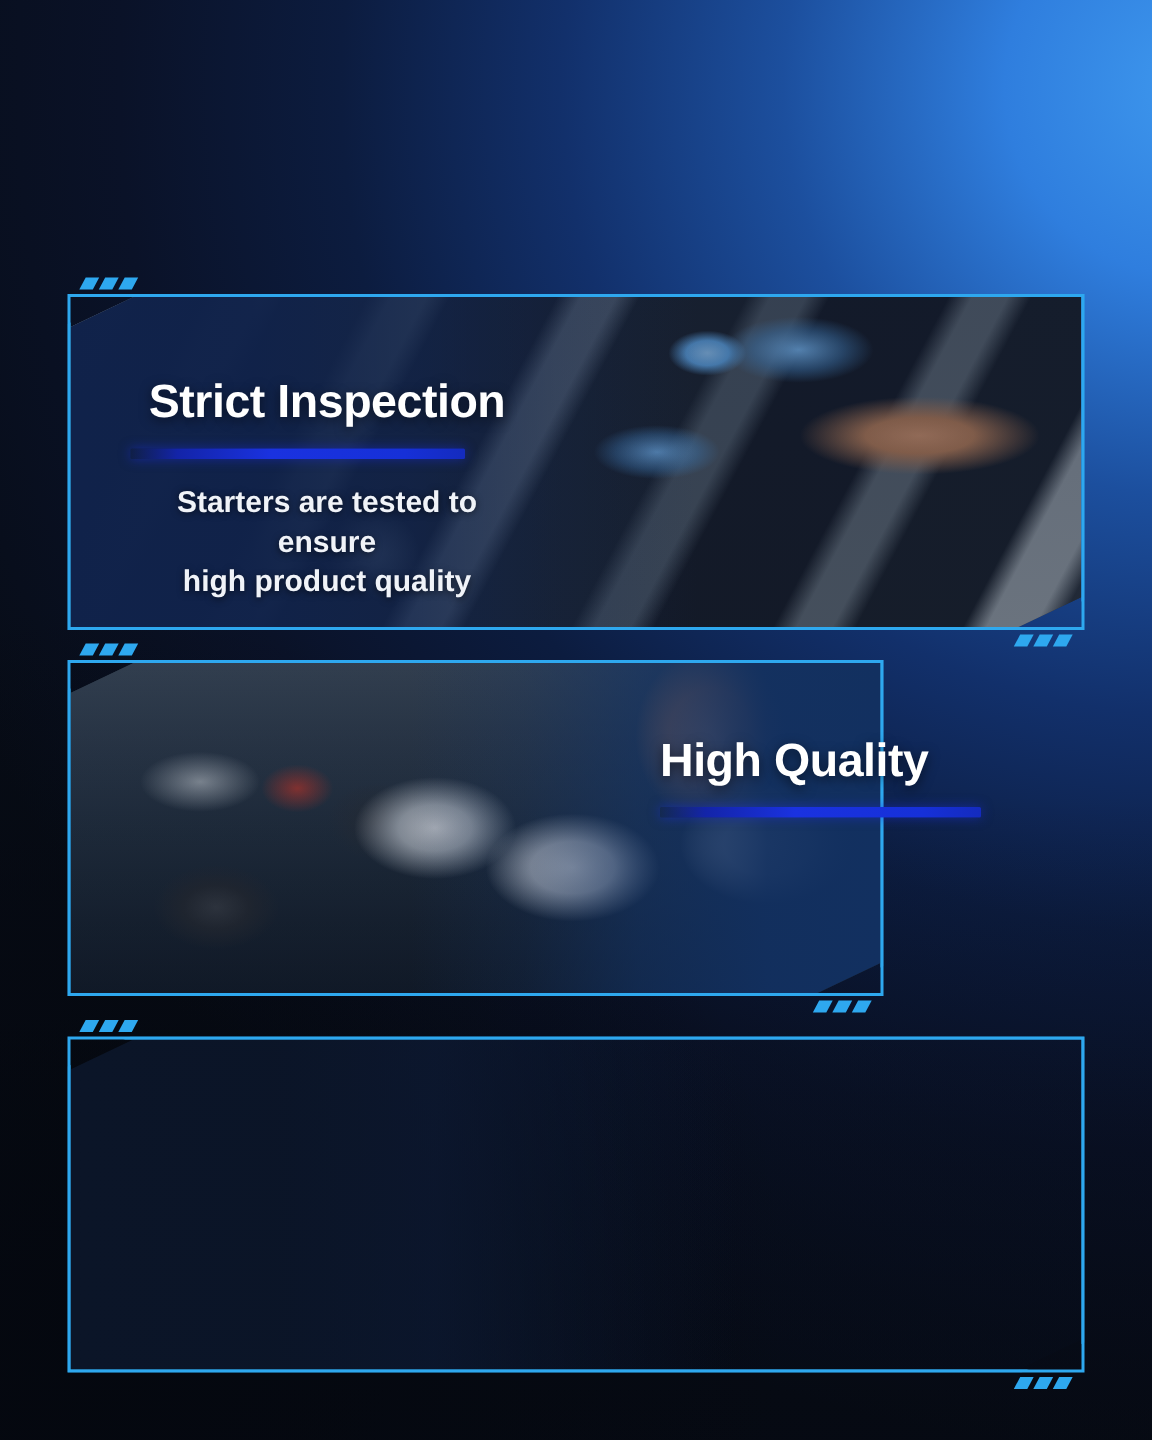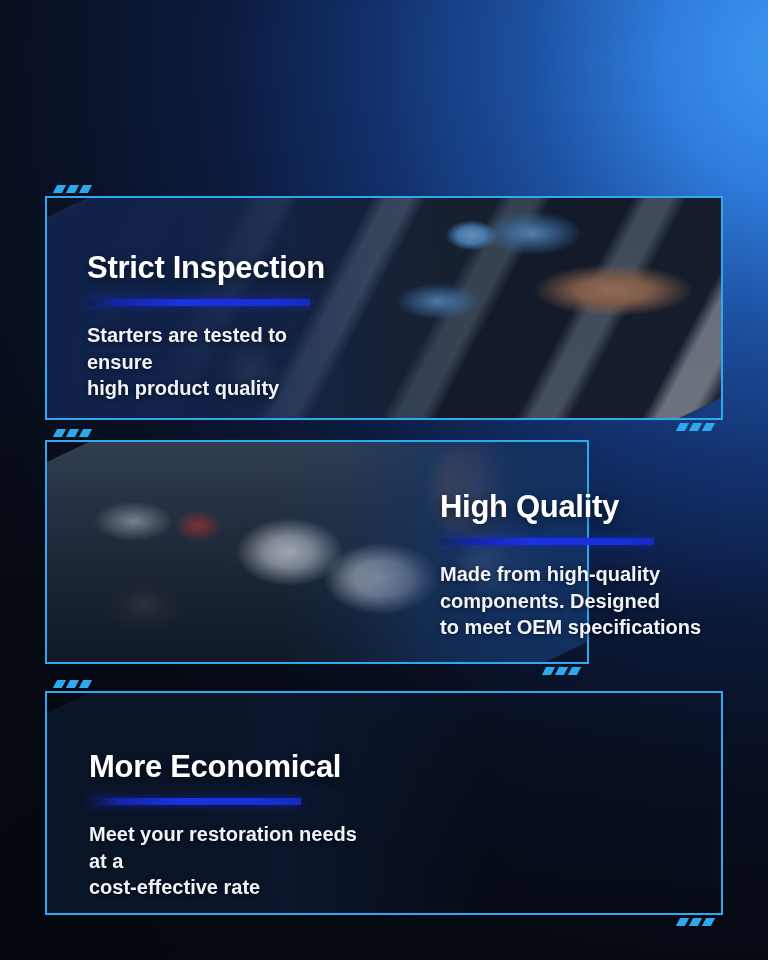--- a/index.html
+++ b/index.html
@@ -199,21 +199,21 @@
     white-space:pre-line;
     text-shadow:0 1px 5px rgba(0,0,0,.6);
   }
 </style>
 </head>
 <body>
 
 <div id="page">
 
 
-  <div class="card" style="left:45px; top:196px; width:678px; height:224px;">
+  <div class="card" style="left:45px; top:196px; width:678px; height:224px;text-align:center;">
     <div class="card-inner">
       <div class="photo photo-engine"></div>
     </div>
     <div class="frame"></div>
     <div class="slashes tl">
         <i></i>
         <i></i>
         <i></i>
       </div>
     <div class="slashes br">
@@ -242,44 +242,35 @@
       </div>
     <div class="slashes br">
         <i></i>
         <i></i>
         <i></i>
       </div>
 
     <div class="copy" style="left:393px; top:47px; width:270px;">
       <div class="card-title">High Quality</div>
       <div class="divider" style="width:214px;"></div>
-      <div class="card-body">Made from high-quality
-components. Designed
-to meet OEM specifications</div>
     </div>
   </div>
 
   <div class="card" style="left:45px; top:691px; width:678px; height:224px;">
     <div class="card-inner">
       <div class="photo photo-starter"></div>
     </div>
     <div class="frame"></div>
     <div class="slashes tl">
         <i></i>
         <i></i>
         <i></i>
       </div>
     <div class="slashes br">
         <i></i>
         <i></i>
         <i></i>
       </div>
 
-    <div class="copy" style="left:42px; top:56px; width:290px;">
-      <div class="card-title">More Economical</div>
-      <div class="divider" style="width:212px;"></div>
-      <div class="card-body">Meet your restoration needs at a
-cost-effective rate</div>
-    </div>
   </div>
 
   <div id="vignette"></div>
 </div>
 
 </body></html>

